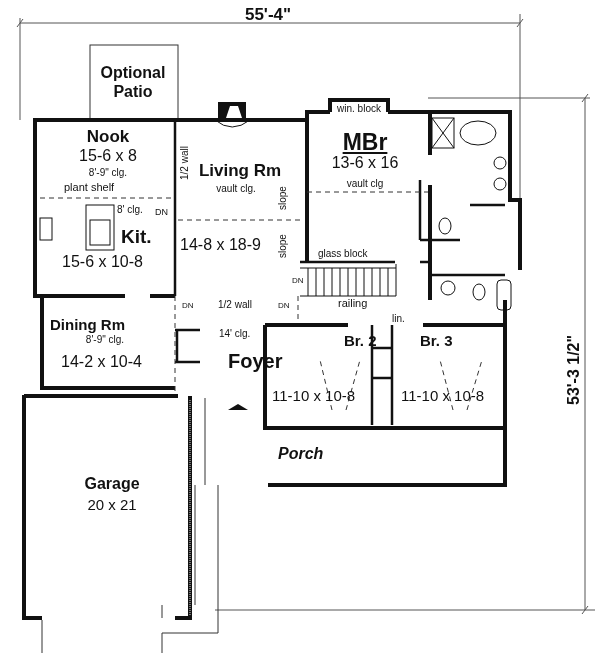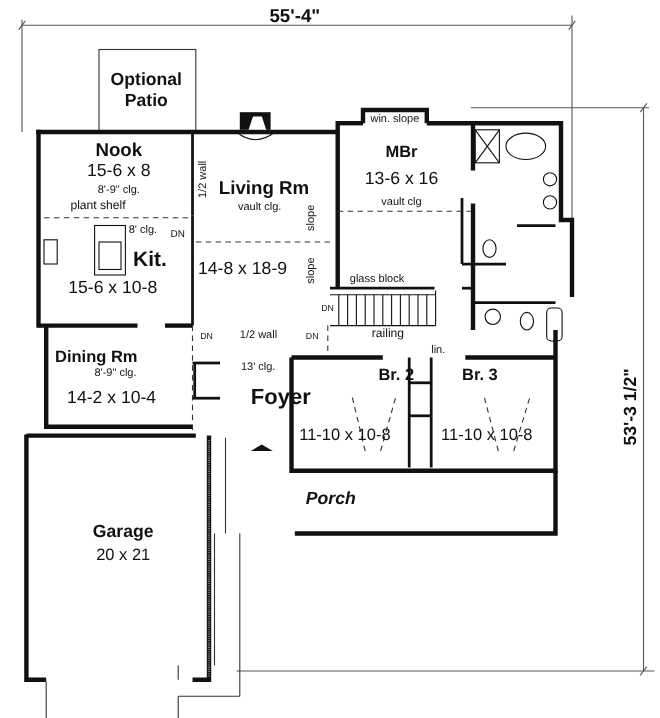--- a/index.html
+++ b/index.html
@@ -164,32 +164,32 @@
 <div class="lbl b c" style="left:240px;top:162px;font-size:17px;">Living Rm</div>
 <div class="lbl c" style="left:236px;top:184px;font-size:10px;">vault clg.</div>
 <div class="lbl" style="left:180px;top:237px;font-size:16px;">14-8 x 18-9</div>
 <div class="lbl vert" style="left:278px;top:210px;font-size:10px;transform:rotate(-90deg);">slope</div>
 <div class="lbl vert" style="left:278px;top:258px;font-size:10px;transform:rotate(-90deg);">slope</div>
 <div class="lbl" style="left:182px;top:302px;font-size:8px;">DN</div>
 <div class="lbl" style="left:218px;top:300px;font-size:10px;">1/2 wall</div>
 <div class="lbl" style="left:278px;top:302px;font-size:8px;">DN</div>
 <div class="lbl" style="left:292px;top:277px;font-size:8px;">DN</div>
 
-<div class="lbl c" style="left:359px;top:104px;font-size:10px;">win. slope</div>
-<div class="lbl b c" style="left:365px;top:131px;font-size:15px;">MBr</div>
+<div class="lbl c" style="left:359px;top:104px;font-size:10px;">win. block</div>
+<div class="lbl b c" style="left:365px;top:131px;font-size:23px;text-decoration:underline;">MBr</div>
 <div class="lbl c" style="left:365px;top:155px;font-size:16px;">13-6 x 16</div>
 <div class="lbl c" style="left:365px;top:179px;font-size:10px;">vault clg</div>
 <div class="lbl" style="left:318px;top:249px;font-size:10px;">glass block</div>
 <div class="lbl" style="left:338px;top:298px;font-size:11px;">railing</div>
 
 <div class="lbl b" style="left:50px;top:317px;font-size:15px;">Dining Rm</div>
 <div class="lbl c" style="left:105px;top:335px;font-size:10px;">8'-9" clg.</div>
 <div class="lbl" style="left:61px;top:354px;font-size:16px;">14-2 x 10-4</div>
 
-<div class="lbl" style="left:219px;top:329px;font-size:10px;">13' clg.</div>
+<div class="lbl" style="left:219px;top:329px;font-size:10px;">14' clg.</div>
 <div class="lbl b" style="left:228px;top:351px;font-size:20px;">Foyer</div>
 
 <div class="lbl b" style="left:304px;top:333px;font-size:15px;margin-left:40px;">Br. 2</div>
 <div class="lbl" style="left:272px;top:388px;font-size:15px;">11-10 x 10-8</div>
 <div class="lbl" style="left:392px;top:314px;font-size:10px;">lin.</div>
 <div class="lbl b" style="left:420px;top:333px;font-size:15px;">Br. 3</div>
 <div class="lbl" style="left:401px;top:388px;font-size:15px;">11-10 x 10-8</div>
 
 <div class="lbl b" style="left:278px;top:446px;font-size:16px;font-style:italic;">Porch</div>
 

